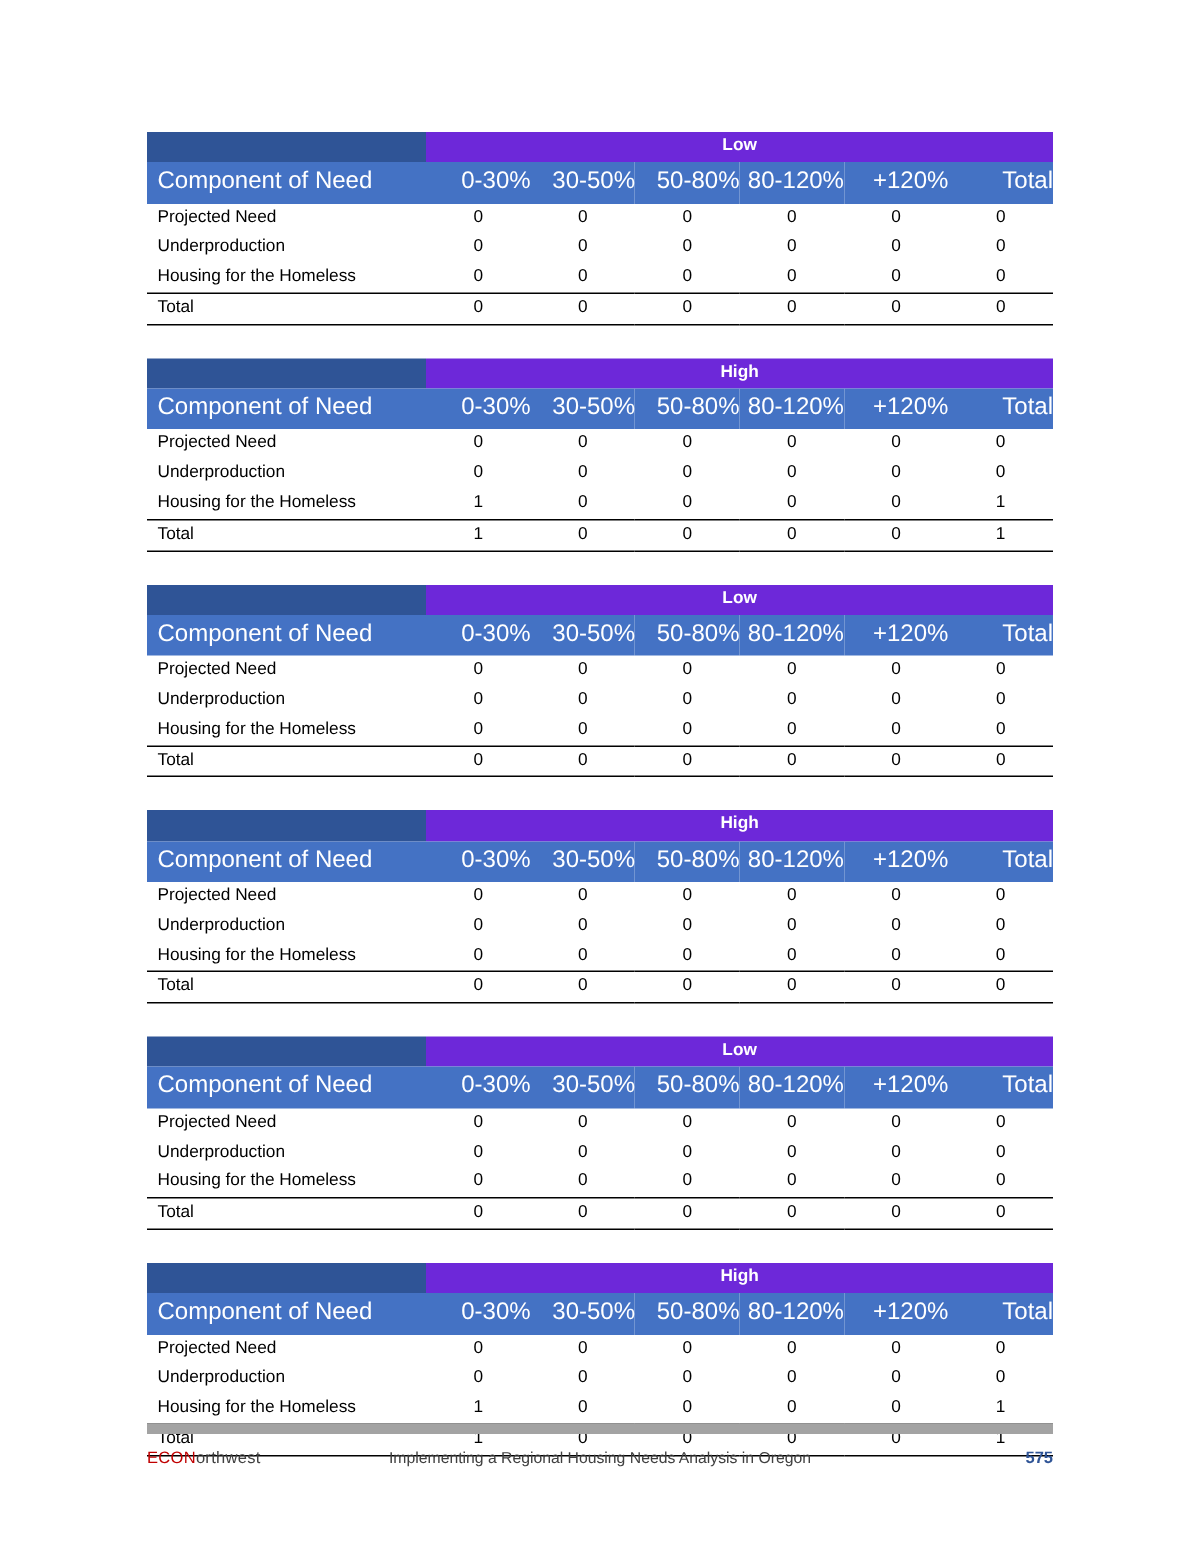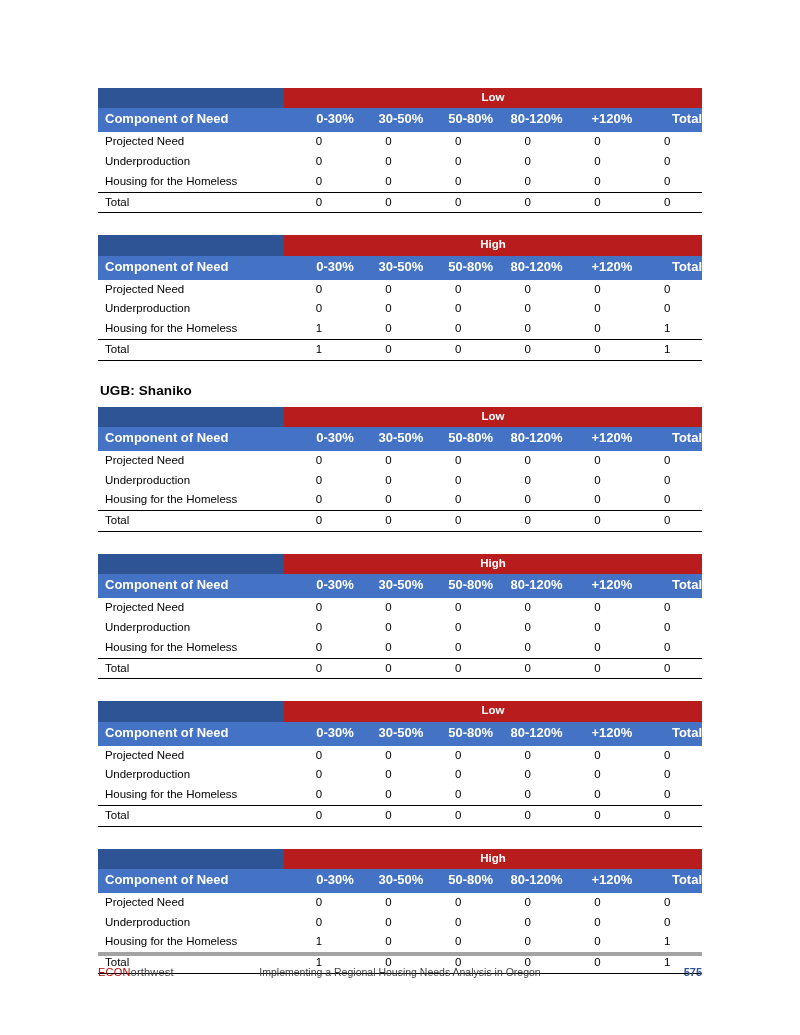--- a/index.html
+++ b/index.html
@@ -35,38 +35,38 @@
   table.need-table {
     width: 604px;
     border-collapse: collapse;
     table-layout: fixed;
     margin: 0;
   }
   table.need-table col.c0 { width: 186px; }
   table.need-table col.cdata { width: 69.6px; }
 
   .band-row th {
-    background: #b91c1c;
+    background: #6d28d9;
     color: #ffffff;
     font-size: 11.5px;
     font-weight: bold;
     text-align: center;
     padding: 3px 0 4px 0;
     border: none;
     line-height: 1.15;
   }
   .band-row th.band-blank {
     background: #2f5496;
   }
 
   .hdr-row th {
     background: #4472c4;
     color: #ffffff;
-    font-size: 13px;
-    font-weight: bold;
+    font-size: 16px;
+    font-weight: normal;
     padding: 4px 0 5px 0;
     border: none;
     line-height: 1.15;
   }
   .hdr-row th.hdr-label {
     text-align: left;
     padding-left: 7px;
   }
   .hdr-row th.hdr-num {
     text-align: right;
@@ -92,21 +92,21 @@
   table.need-table {
     border-bottom: 1.2px solid #000000;
   }
 
   .footer {
     position: absolute;
     left: 98px;
     right: 98px;
     bottom: 52px;
     height: 22px;
-    border-top: 4px solid #a3a3a3;
+    border-top: 7px solid #a3a3a3;
     padding-top: 5px;
     display: flex;
     align-items: center;
     justify-content: space-between;
     font-size: 10.5px;
   }
   .footer-left {
     font-size: 11px;
     letter-spacing: 0.2px;
   }
@@ -263,21 +263,20 @@
           <td class="num">0</td>
           <td class="num">1</td>
         </tr>
       </tbody>
     </table>
   </div>
 
   <div class="spacer-lg"></div>
 
   <div>
-    <div class="section-heading">UGB: Shaniko</div>
 
     <table class="need-table">
       <colgroup>
           <col class="c0">
           <col class="cdata">
           <col class="cdata">
           <col class="cdata">
           <col class="cdata">
           <col class="cdata">
           <col class="cdata">

